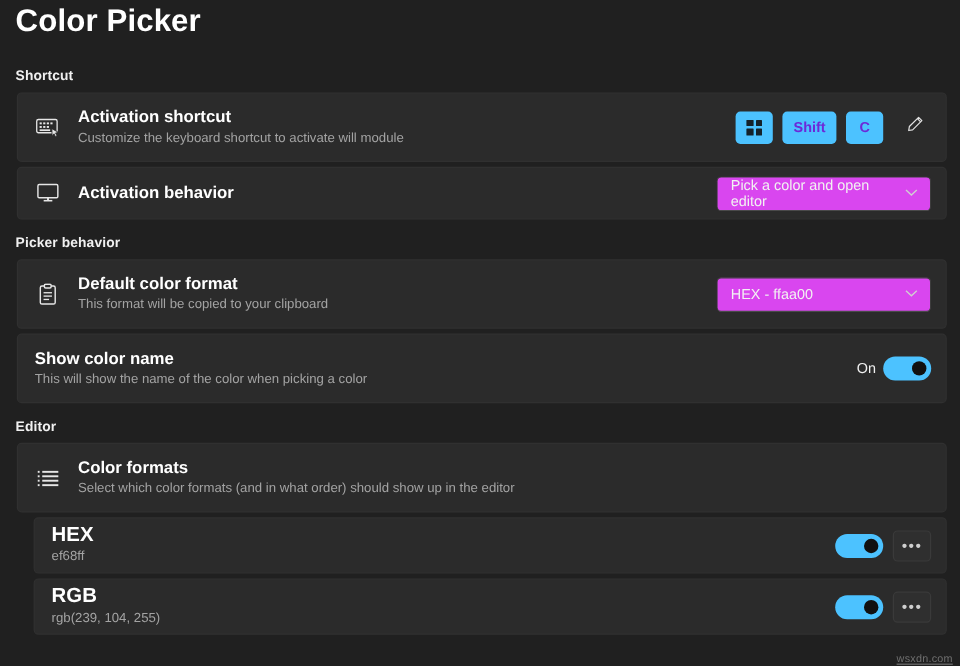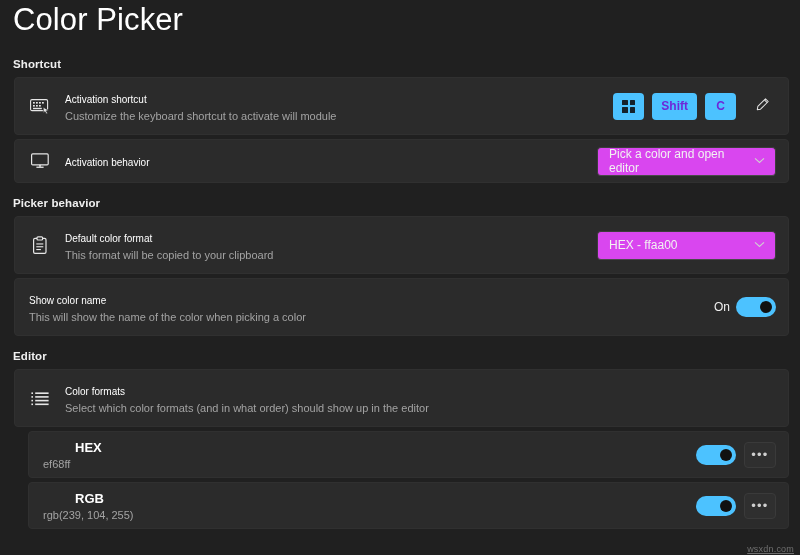--- a/index.html
+++ b/index.html
@@ -22,22 +22,22 @@
     position: relative;
     background: #202020;
     box-sizing: border-box;
   }
 
   
   .page-title {
     position: absolute;
     left: 13px;
     top: 2px;
-    font-size: 31px;
-    font-weight: 400;
+    font-size: 26px;
+    font-weight: 700;
     letter-spacing: 0.1px;
     color: #ffffff;
   }
 
   
   .section-header {
     font-size: 11.5px;
     font-weight: 700;
     color: #f0f0f0;
     letter-spacing: 0.1px;
@@ -81,26 +81,26 @@
     display: flex;
     align-items: center;
     justify-content: center;
     color: #e6e6e6;
     margin-right: 14px;
   }
   .card-icon svg { display: block; }
 
   .card-text { flex: 1 1 auto; min-width: 0; }
   .card-title {
-    font-size: 10px;
-    font-weight: 400;
+    font-size: 14px;
+    font-weight: 700;
     color: #ffffff;
     line-height: 16px;
   }
-  .card-title.bold { font-weight: 700; font-size: 13px; margin-left: 32px; }
+  .card-title.bold { font-weight: 700; font-size: 17px; }
   .card-sub {
     font-size: 11px;
     color: #a3a3a3;
     line-height: 15px;
     margin-top: 1px;
   }
 
   .card-right {
     display: flex;
     align-items: center;

